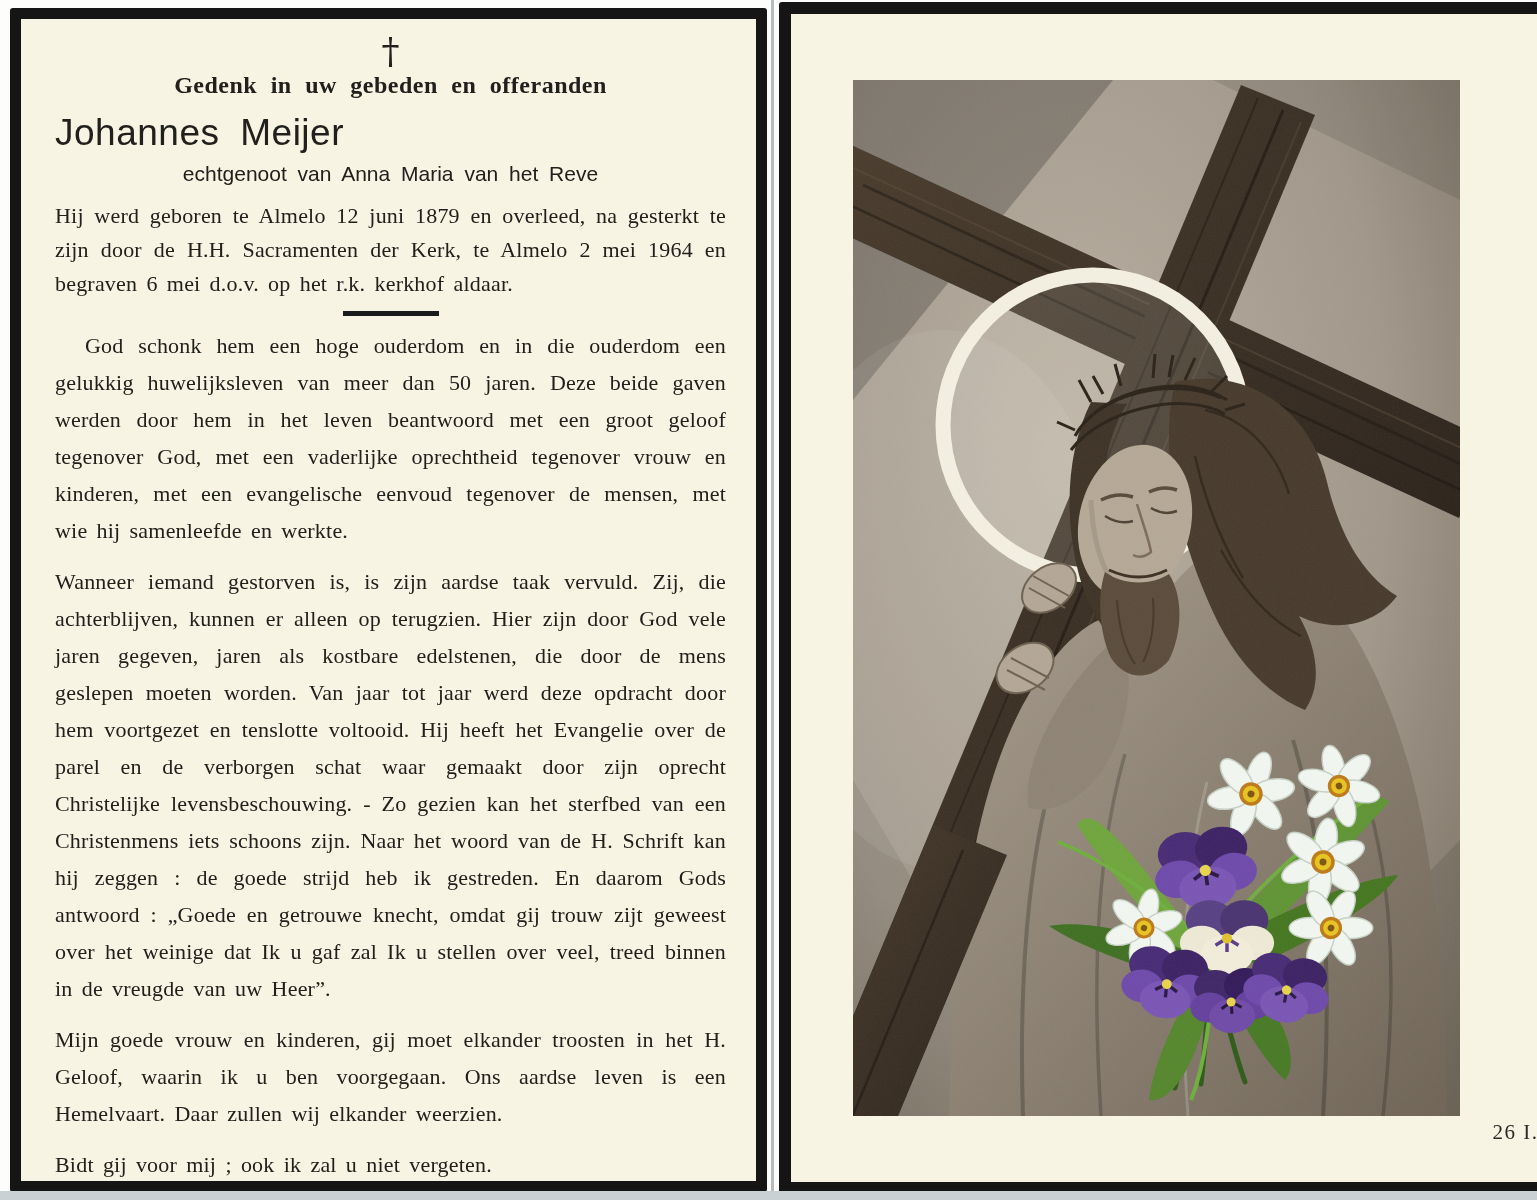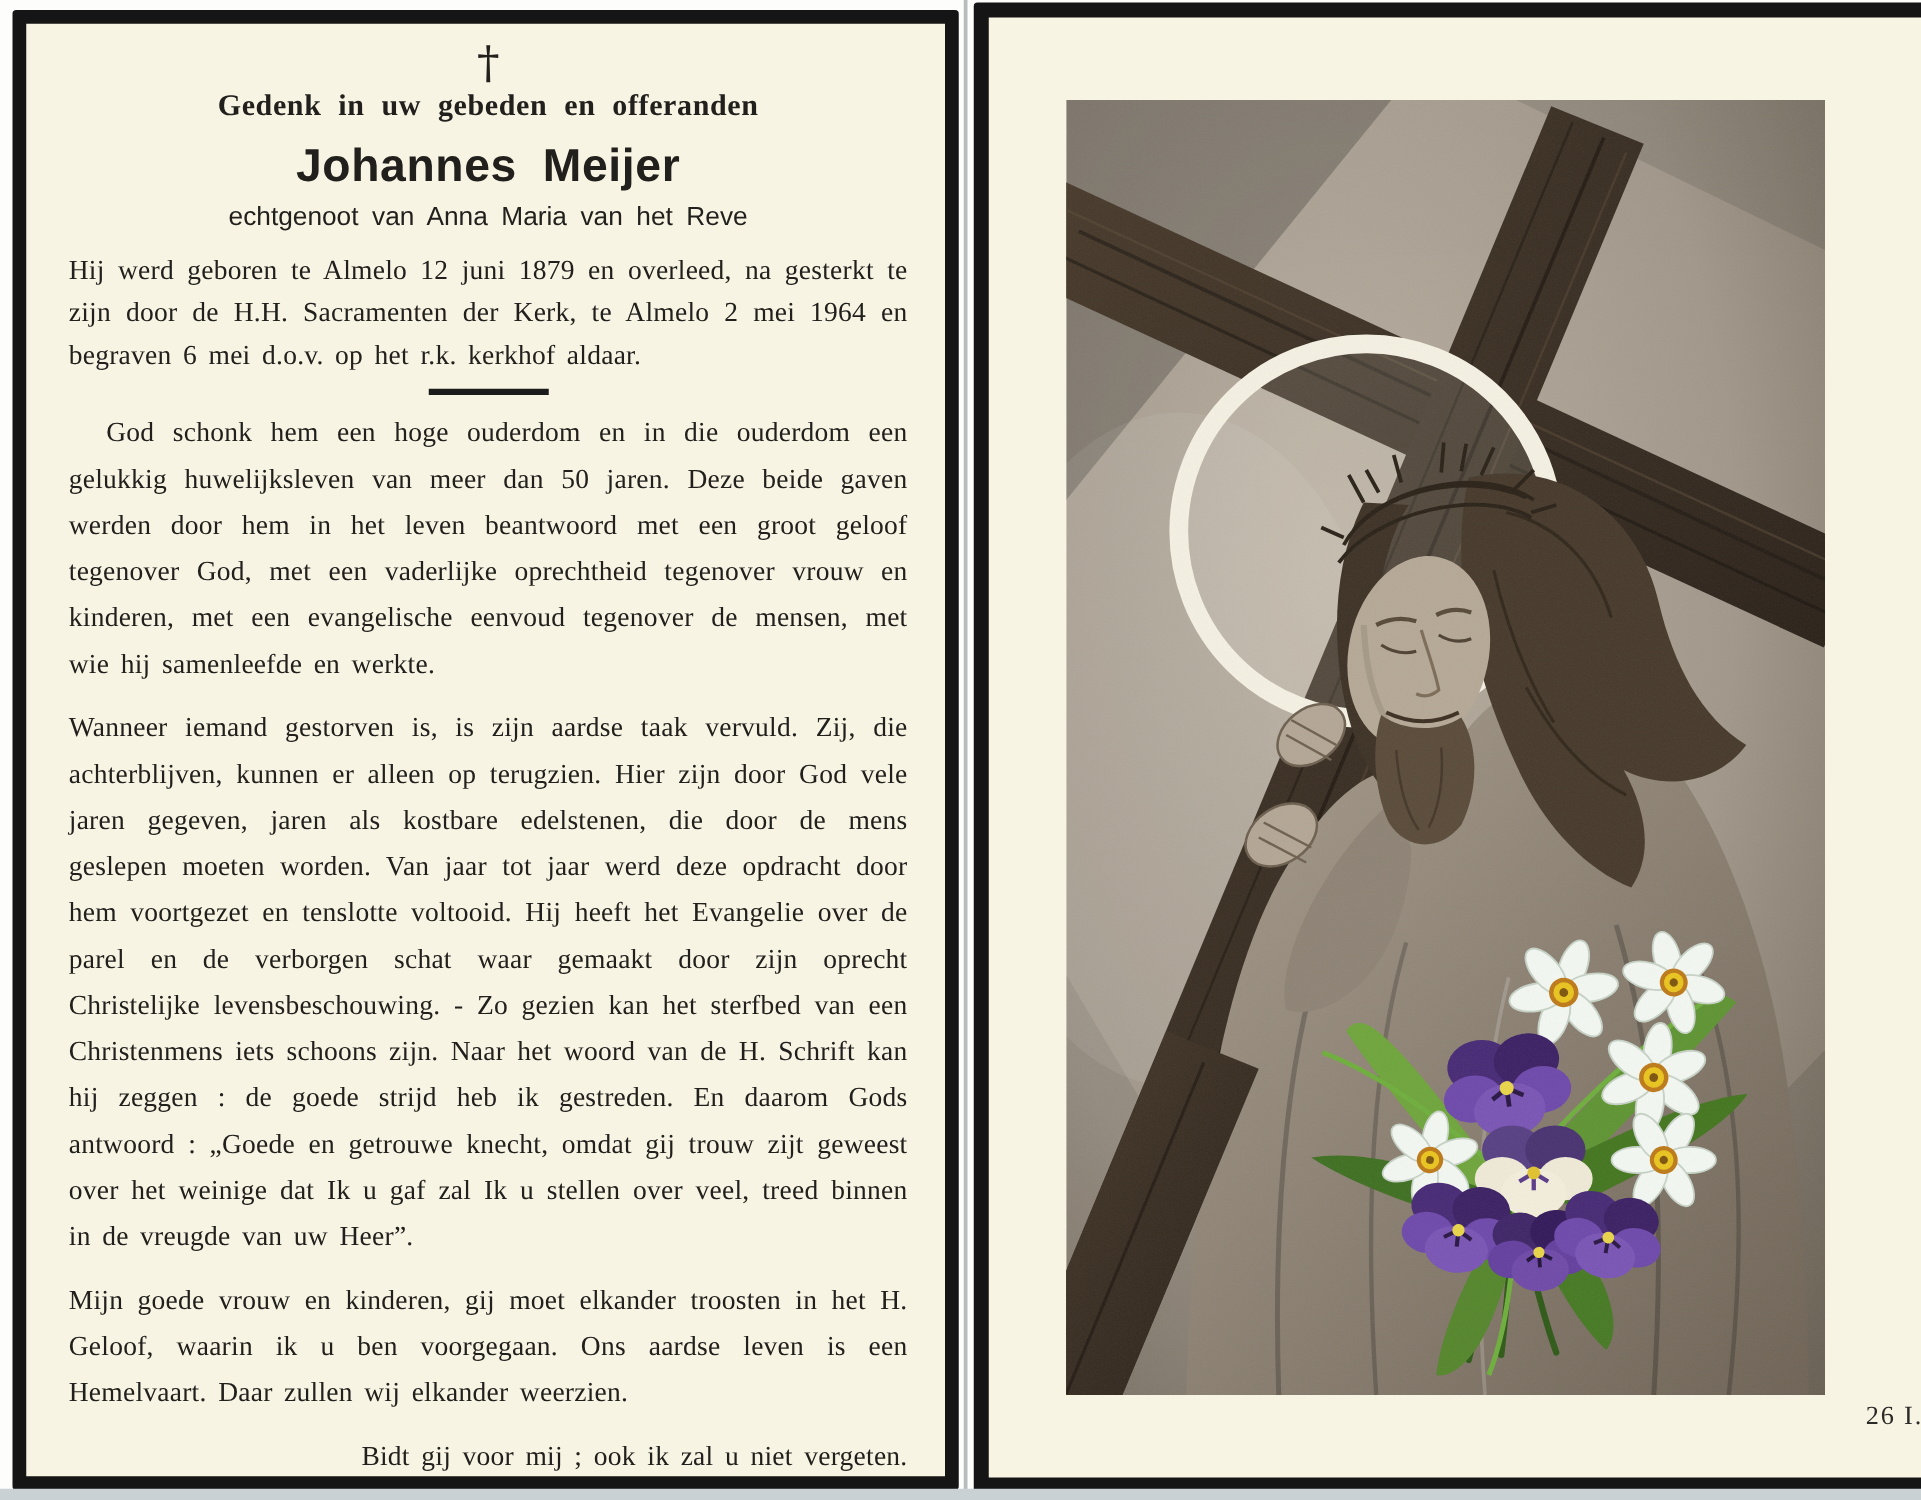--- a/index.html
+++ b/index.html
@@ -39,40 +39,39 @@
     text-align:center;font-size:36px;line-height:40px;
     font-family:"DejaVu Serif", serif;
   }
   .intro{
     text-align:center;font-size:24px;line-height:28px;
     margin-bottom:12px;
     word-spacing:7px;letter-spacing:0.5px;font-weight:bold;
   }
   .name{
     margin:0 0 6px 0;
-    text-align:center;
     font-family:"Liberation Sans", sans-serif;
-    font-weight:bold;font-size:37px;line-height:44px;
+    font-weight:normal;font-size:37px;line-height:44px;
     word-spacing:10px;letter-spacing:0.5px;
   }
   .relation{
     text-align:center;
     font-family:"Liberation Sans", sans-serif;
     font-weight:normal;font-size:21px;line-height:26px;
     margin-bottom:12px;word-spacing:5px;
   }
   .para{
     margin:0 0 14px 0;
     font-size:22px;line-height:37px;
     text-align:justify;
     word-spacing:3.5px;letter-spacing:0.2px;
   }
   .para.p1{line-height:34px;margin-bottom:0;}
   .para.indent{text-indent:30px;}
-  .para.last{text-align:right;margin-bottom:0;}
+  .para.last{text-align:left;margin-bottom:0;}
   .divider{
     width:96px;height:5px;background:#1b1b1b;
     margin:10px auto 11px auto;
   }
   
   .holy-image{
     position:absolute;left:62px;top:66px;
     width:607px;height:1036px;display:block;
   }
   .caption{

